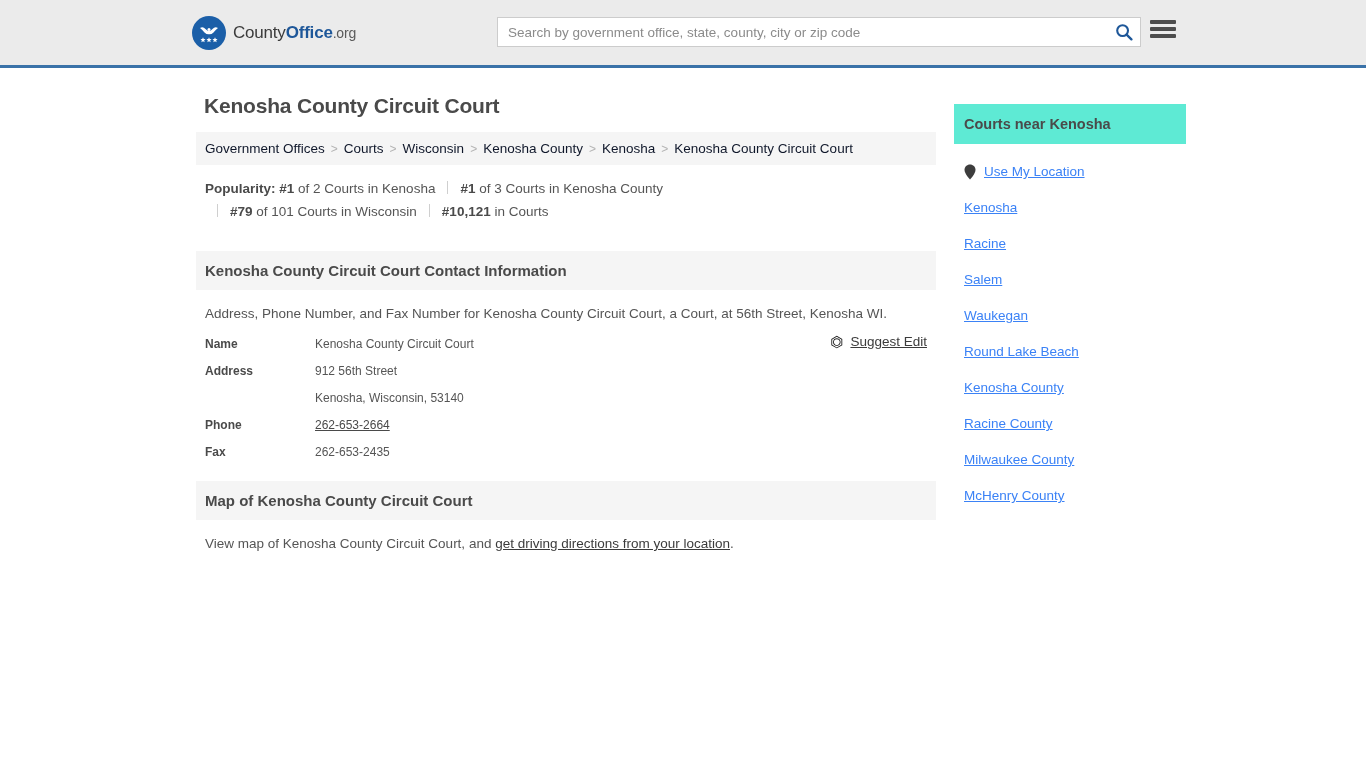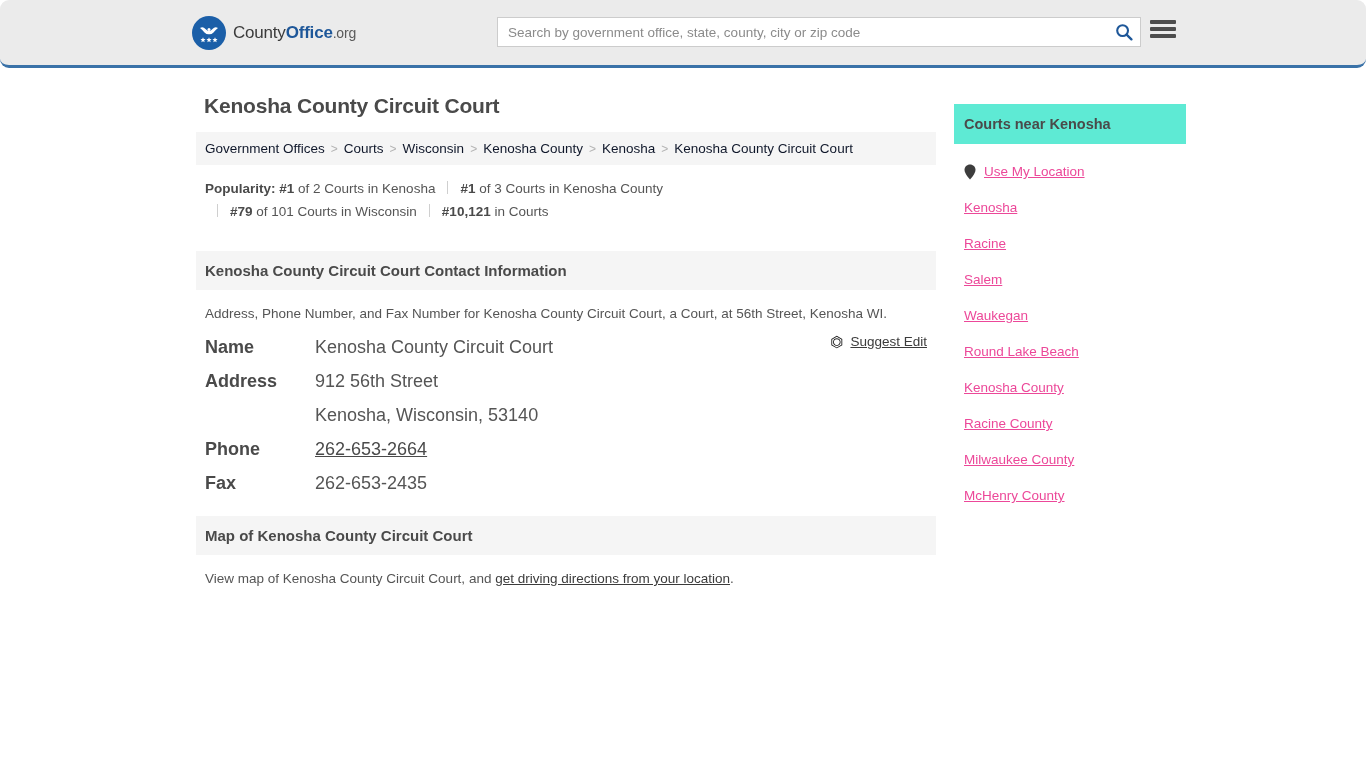--- a/index.html
+++ b/index.html
@@ -12,21 +12,20 @@
   }
 
   
   .site-header {
     height: 68px;
     background: #ebebeb;
     border-bottom: 3px solid #3a72a8;
     display: flex;
     align-items: center;
     position: relative;
-    border-radius: 9px;
   }
   .logo-wrap {
     display: flex;
     align-items: center;
     margin-left: 192px;
     gap: 7px;
     text-decoration: none;
   }
   .logo-mark {
     width: 34px; height: 34px;
@@ -155,21 +154,21 @@
 
   
   .detail-table {
     padding: 8px 9px 0;
     position: relative;
   }
   .detail-row {
     display: flex;
     align-items: baseline;
     margin-bottom: 13px;
-    font-size: 18px;
+    font-size: 12px;
   }
   .detail-key {
     width: 110px;
     flex: none;
     font-weight: bold;
     color: #4a4a4a;
   }
   .detail-val { color: #555; }
   .detail-val.link {
     color: #4a4a4a;
@@ -209,21 +208,21 @@
     font-size: 14.5px;
     font-weight: bold;
     color: #4a4a4a;
   }
   .side-list { padding: 10px 0 0 0; list-style: none; }
   .side-list li { padding: 0 10px; }
   .side-link {
     display: inline-flex;
     align-items: center;
     gap: 8px;
-    color: #ec4899;
+    color: #3b82f6;
     font-size: 13.5px;
     text-decoration: underline;
     line-height: 36px;
     cursor: pointer;
   }
   .pin-icon { flex: none; display: block; }
 </style>
 </head>
 <body>
 

